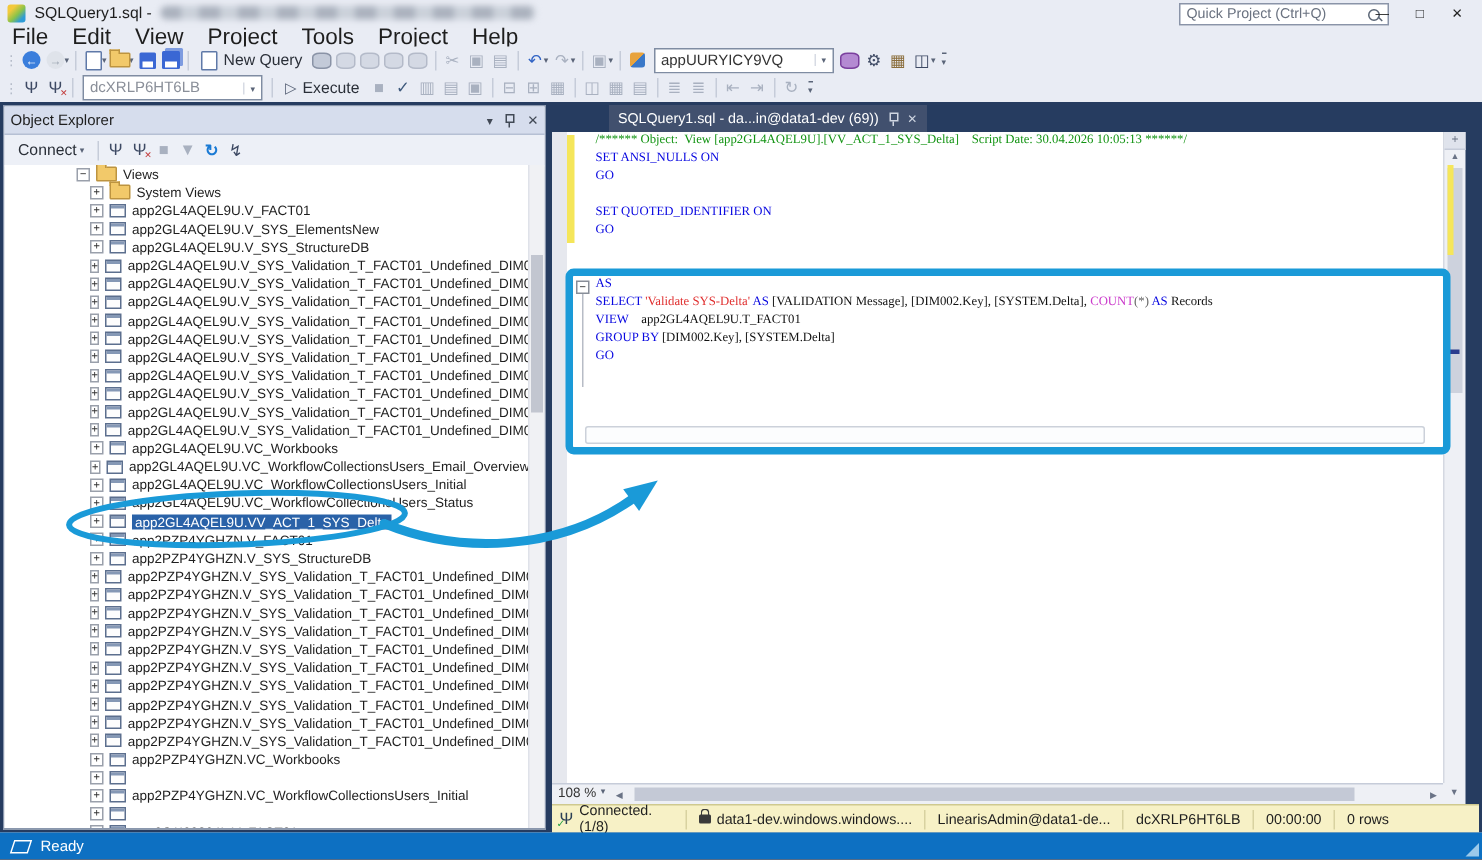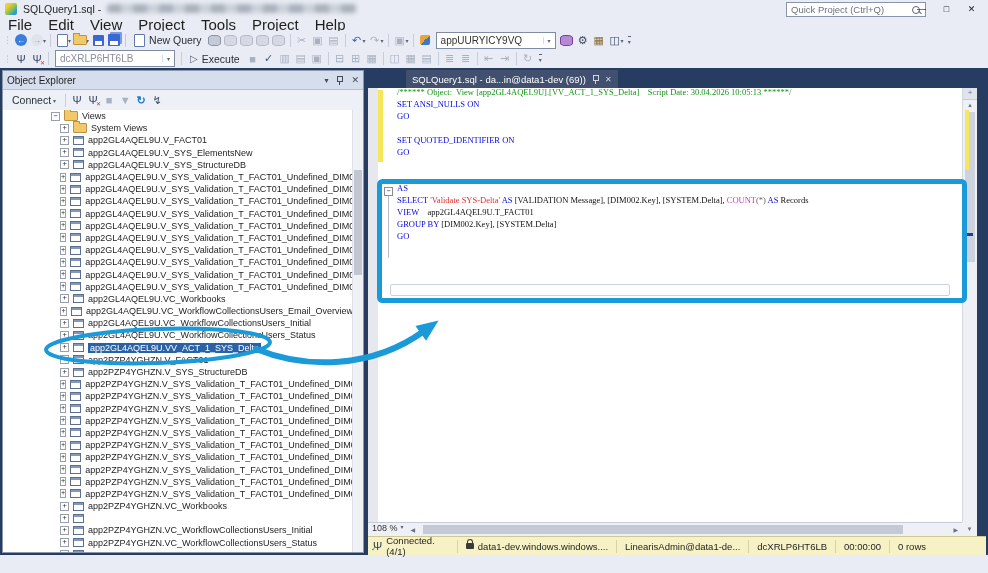--- a/index.html
+++ b/index.html
@@ -455,21 +455,20 @@
             <span class="tree-ico i-view"></span>
           </div>
           <div class="tree-row" style="padding-left: 57px;">
             <span class="exp">+</span>
             <span class="tree-ico i-view"></span>
             <span class="tree-label">app2PZP4YGHZN.VC_WorkflowCollectionsUsers_Initial</span>
           </div>
           <div class="tree-row" style="padding-left: 57px;">
             <span class="exp">+</span>
             <span class="tree-ico i-view"></span>
-            <span class="tree-label">app2PZP4YGHZN.VC_WorkflowCollectionsUsers_Status</span>
           </div>
           <div class="tree-row" style="padding-left: 57px;">
             <span class="exp">+</span>
             <span class="tree-ico i-view"></span>
             <span class="tree-label">app3C1I68064L.V_FACT01</span>
           </div>
         </div>
       <div class="oe-vscroll">
         <div class="oe-thumb"></div>
       </div>
@@ -522,35 +521,40 @@
         <span class="htrack">
             <span class="hthumb"></span>
           </span>
         <span class="harrow">▶</span>
       </div>
       <div class="ecorner">▼</div>
 
       <div class="ystatus">
         <div class="y-left">
           <span class="plug">Ψ<span class="chk">✓</span></span>
-          <span>Connected. (4/1)</span>
+          <span>Connected. (1/8)</span>
         </div>
         <span class="yseg">
             <span class="i-lock"></span>
             <span>data1-dev.windows.windows....</span>
           </span>
         <span class="yseg">LinearisAdmin@data1-de...</span>
         <span class="yseg">dcXRLP6HT6LB</span>
         <span class="yseg">00:00:00</span>
         <span class="yseg">0 rows</span>
         <span class="y-gap"></span>
       </div>
     </div>
   </div>
 
+  <div class="statusbar">
+    <span class="ready-ic"></span>
+    <span class="ready-text">Ready</span>
+    <span class="rgrip"></span>
+  </div>
 
   <svg id="anno" viewBox="0 0 988 573">
     <defs>
       <marker id="ah" markerUnits="userSpaceOnUse" markerWidth="26" markerHeight="26" refX="6" refY="13" orient="auto">
         <path d="M2,4 L24,13 L2,22 Z" fill="#1a9ad8"></path>
       </marker>
     </defs>
     <rect x="379.5" y="181.5" width="585" height="119" rx="3" fill="none" stroke="#1a9ad8" stroke-width="5"></rect>
     <ellipse cx="158" cy="346" rx="112" ry="17" fill="none" stroke="#1a9ad8" stroke-width="4" transform="rotate(-2 158 346)"></ellipse>
     <path d="M 256 349 C 305 369 372 369 424 331" fill="none" stroke="#1a9ad8" stroke-width="6" stroke-linecap="round" marker-end="url(#ah)"></path>

